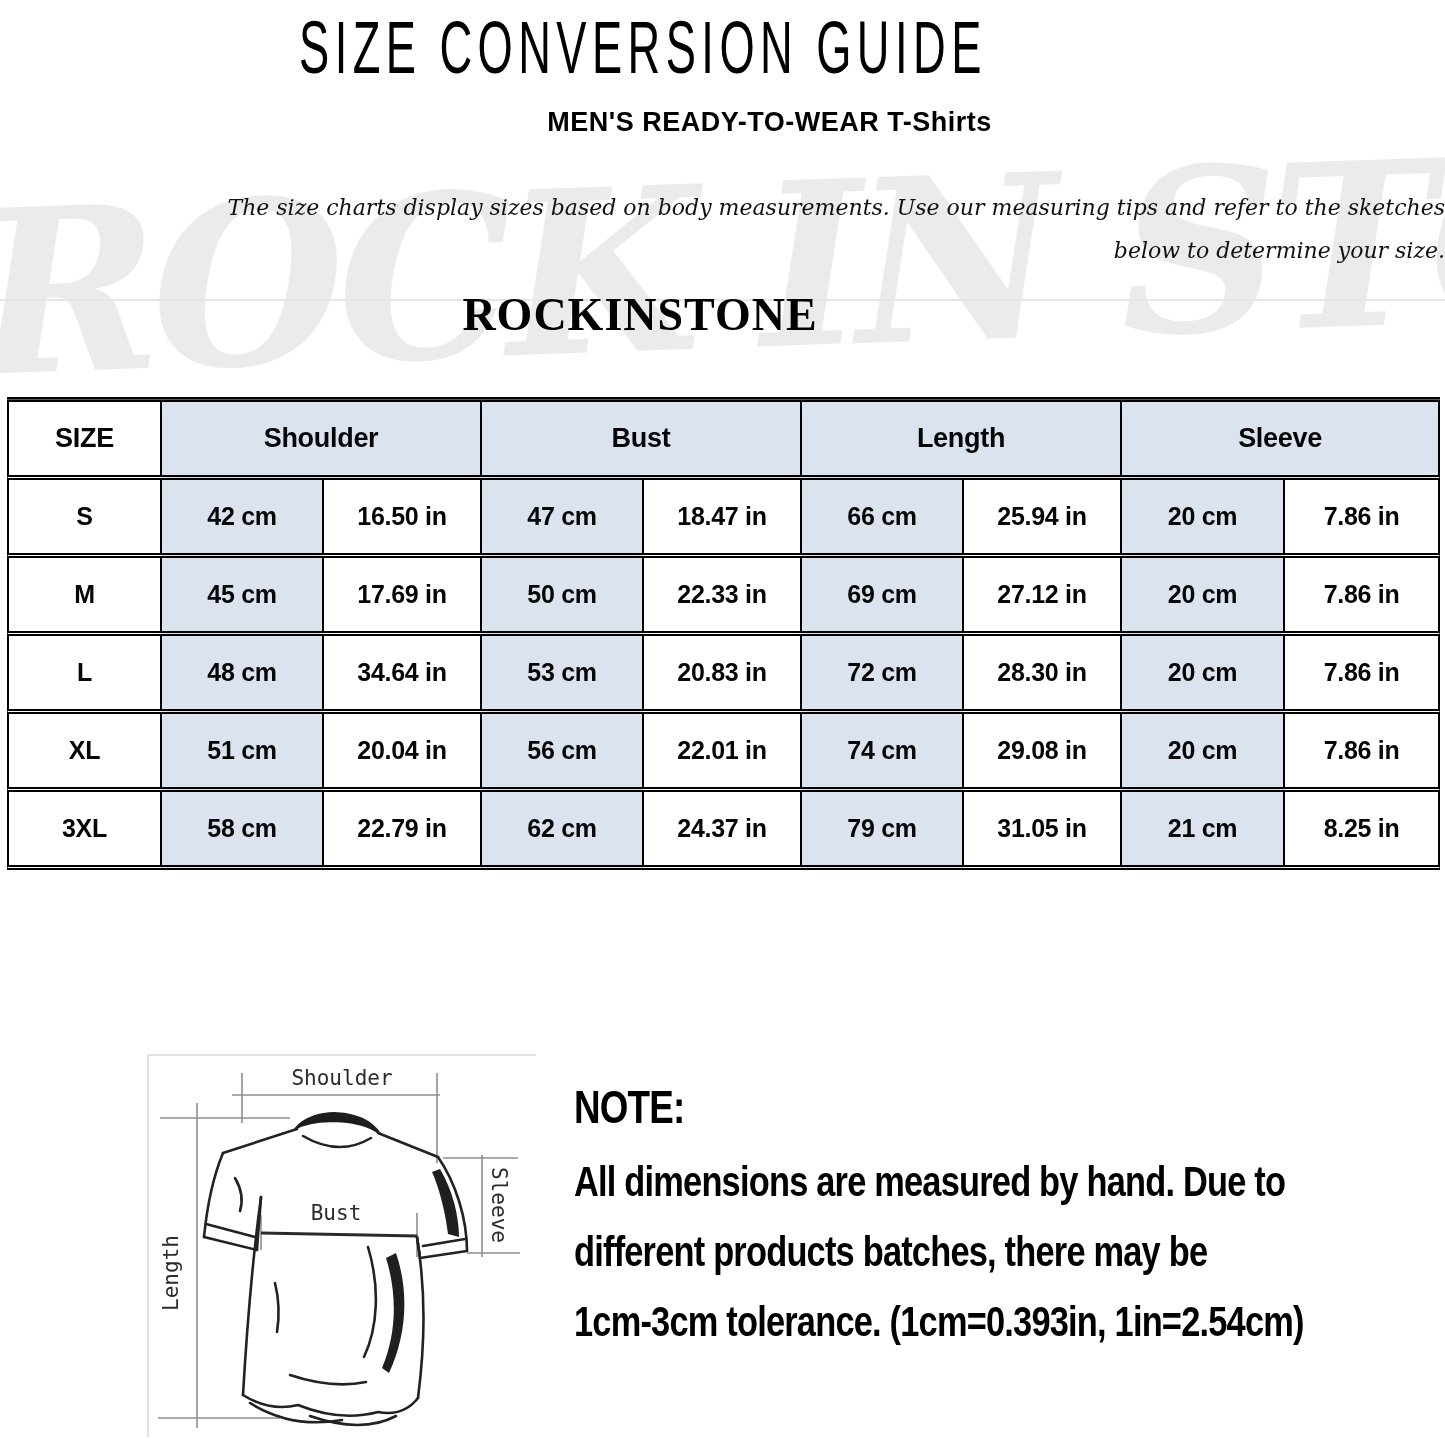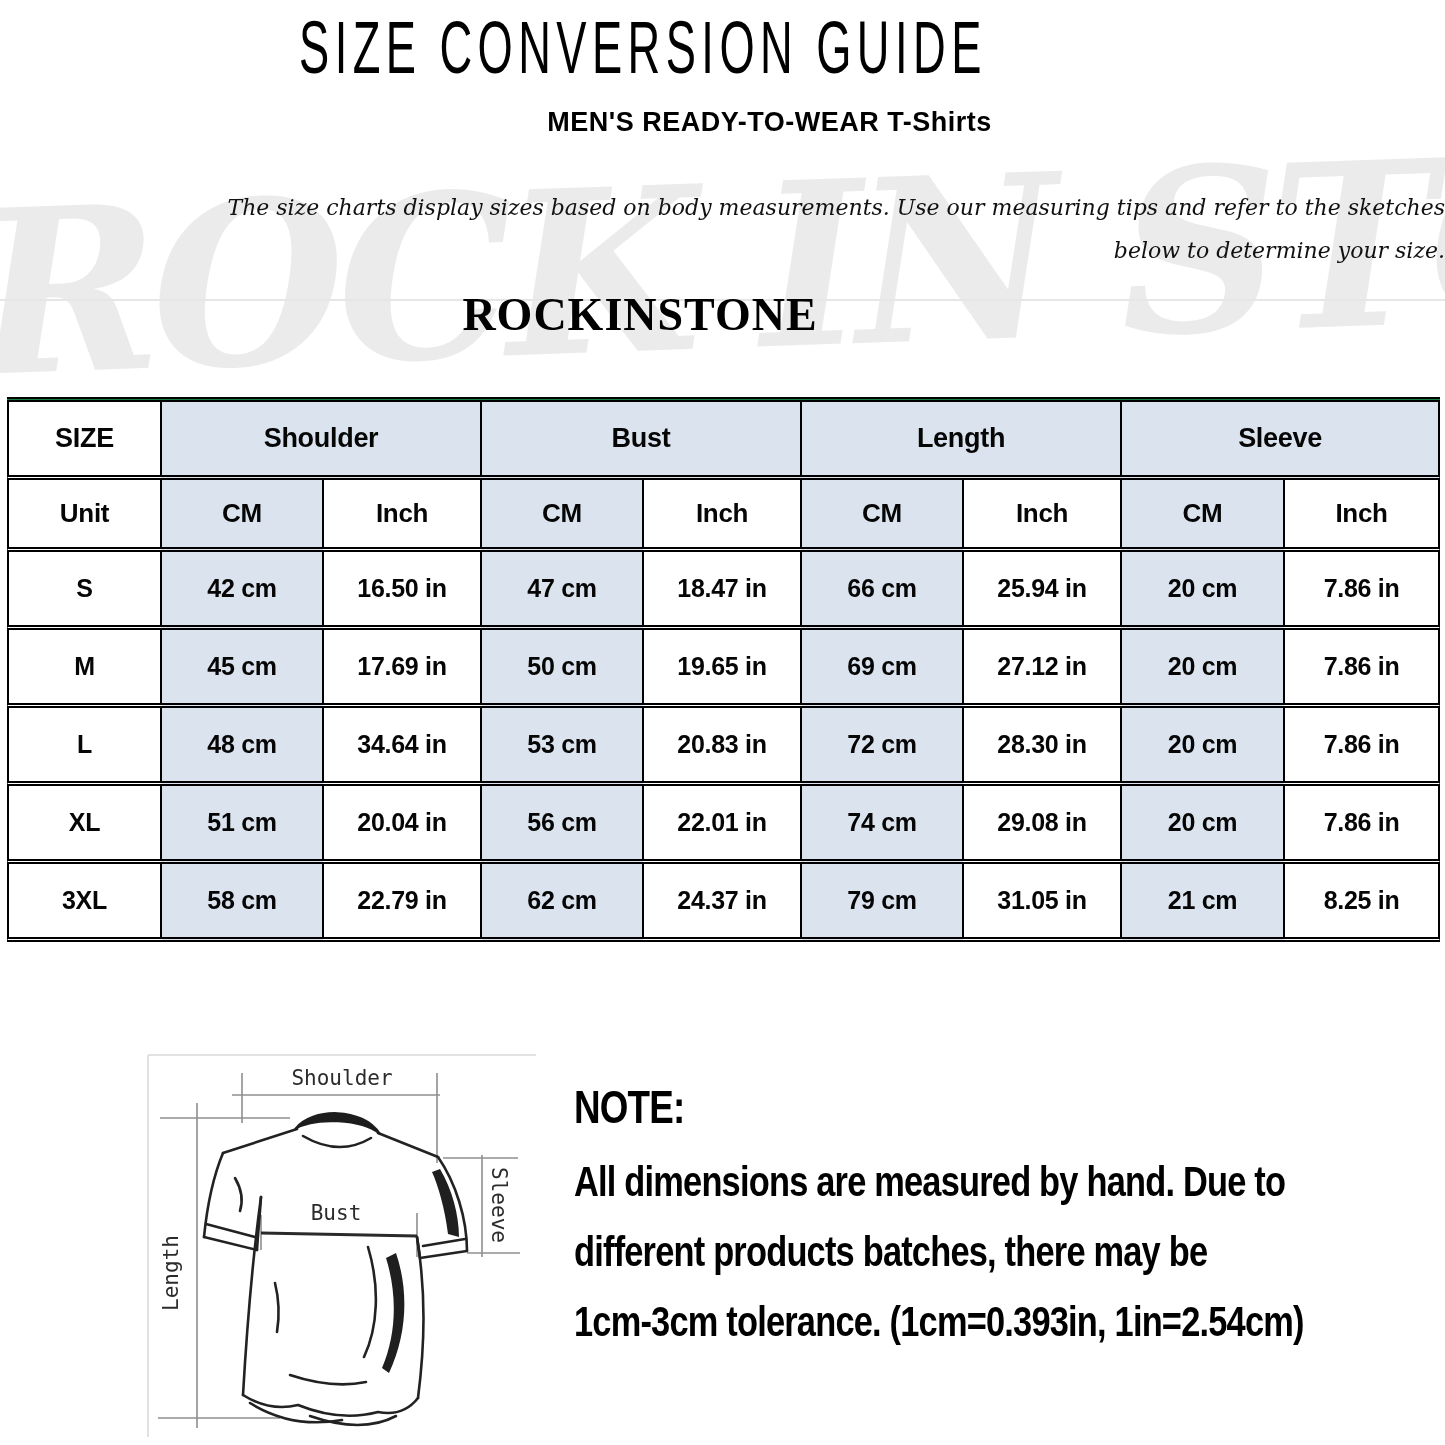--- a/index.html
+++ b/index.html
@@ -109,48 +109,37 @@
         <col style="width:155px">
     </colgroup>
     <tbody>
       <tr class="group-row">
         <td>SIZE</td>
         <td colspan="2" class="c-blue">Shoulder</td>
         <td colspan="2" class="c-blue">Bust</td>
         <td colspan="2" class="c-blue">Length</td>
         <td colspan="2" class="c-blue">Sleeve</td>
       </tr>
-      <tr class="unit-row">
-        <td>Unit</td>
-        <td class="c-blue">CM</td>
-        <td>Inch</td>
-        <td class="c-blue">CM</td>
-        <td>Inch</td>
-        <td class="c-blue">CM</td>
-        <td>Inch</td>
-        <td class="c-blue">CM</td>
-        <td>Inch</td>
-      </tr>
       <tr class="data-row">
         <td>S</td>
         <td class="c-blue">42 cm</td>
         <td>16.50 in</td>
         <td class="c-blue">47 cm</td>
         <td>18.47 in</td>
         <td class="c-blue">66 cm</td>
         <td>25.94 in</td>
         <td class="c-blue">20 cm</td>
         <td>7.86 in</td>
       </tr>
       <tr class="data-row">
         <td>M</td>
         <td class="c-blue">45 cm</td>
         <td>17.69 in</td>
         <td class="c-blue">50 cm</td>
-        <td>19.65 in</td>
+        <td>22.33 in</td>
         <td class="c-blue">69 cm</td>
         <td>27.12 in</td>
         <td class="c-blue">20 cm</td>
         <td>7.86 in</td>
       </tr>
       <tr class="data-row">
         <td>L</td>
         <td class="c-blue">48 cm</td>
         <td>34.64 in</td>
         <td class="c-blue">53 cm</td>

